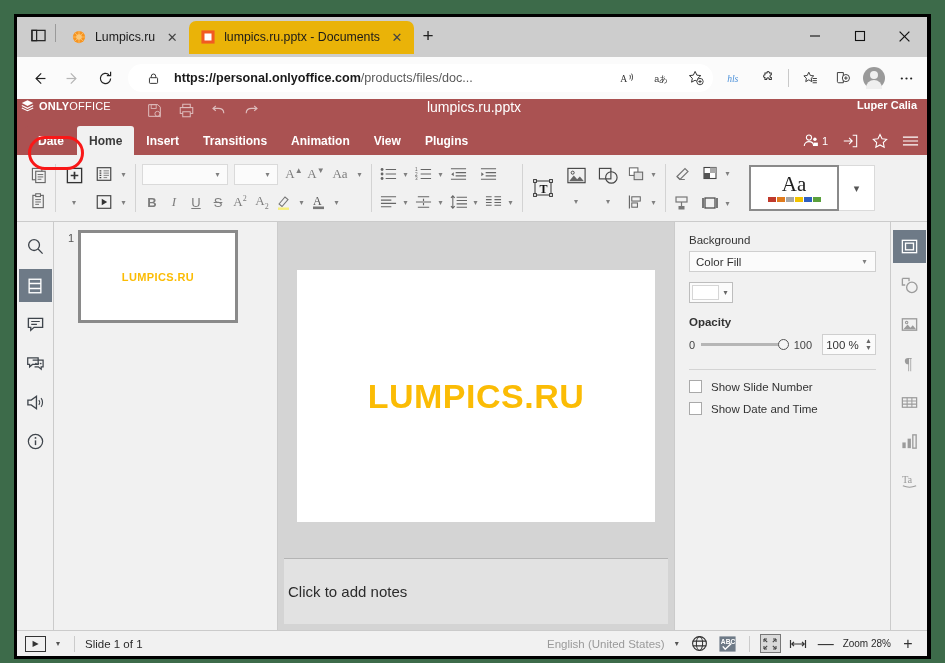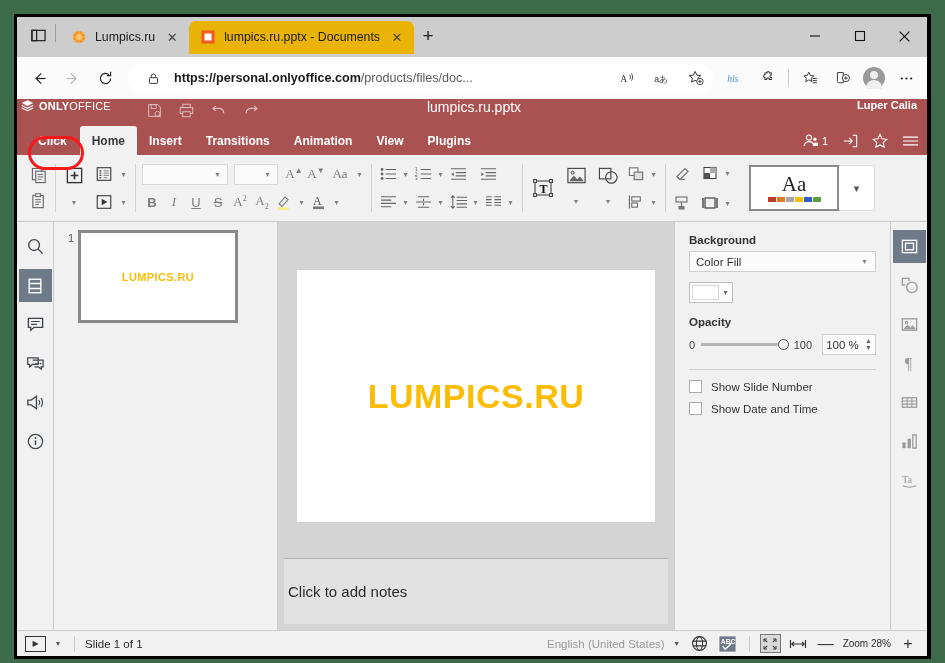--- a/index.html
+++ b/index.html
@@ -176,21 +176,21 @@
   .notespane {
     height: 66px; background:#e2e2e2; border-top:1px solid #b4b4b4;
     display:flex; align-items:center; padding-left:4px; margin: 0 6px 6px 6px;
   }
   .notes-text { font-size:15px; color:#2b2b2b; }
 
   .rightpanel {
     width: 216px; background:#f1f1f1; border-left:1px solid #cbcbcb;
     padding: 12px 14px 0 14px;
   }
-  .rp-label { font-size:11.5px; color:#333; font-weight:700; margin-bottom:5px; }
+  .rp-label { font-size:11.5px; color:#333; font-weight:400; margin-bottom:5px; }
   .rp-select {
     width: 100%; height:21px; background:#fbfbfb; border:1px solid #cfcfcf;
     display:flex; align-items:center; justify-content:space-between;
     padding: 0 5px 0 6px; font-size:11.5px; color:#333;
   }
   .colorrow { margin-top:10px; display:flex; }
   .colorbtn {
     width:44px; height:21px; background:#fbfbfb; border:1px solid #bdbdbd;
     display:flex; align-items:center;
   }
@@ -426,21 +426,21 @@
                 <path d="M4 11c0-4 3-6 7-6h6" fill="none" stroke="#fff" stroke-width="1.4"></path>
                 <path d="M14 2l3.5 3L14 8" fill="none" stroke="#fff" stroke-width="1.4"></path>
               </svg>
           </div>
         </div>
         <div class="oo-doctitle">lumpics.ru.pptx</div>
         <div class="oo-user">Luper Calia</div>
       </div>
 
       <div class="oo-tabs">
-        <div class="oo-tab file">Click</div>
+        <div class="oo-tab file">Date</div>
         <div class="oo-tab sel">Home</div>
         <div class="oo-tab">Insert</div>
         <div class="oo-tab">Transitions</div>
         <div class="oo-tab">Animation</div>
         <div class="oo-tab">View</div>
         <div class="oo-tab">Plugins</div>
 
         <div class="oo-tabs-right">
           <div class="oo-tr-btn">
             <svg width="17" height="15" viewBox="0 0 20 16">

